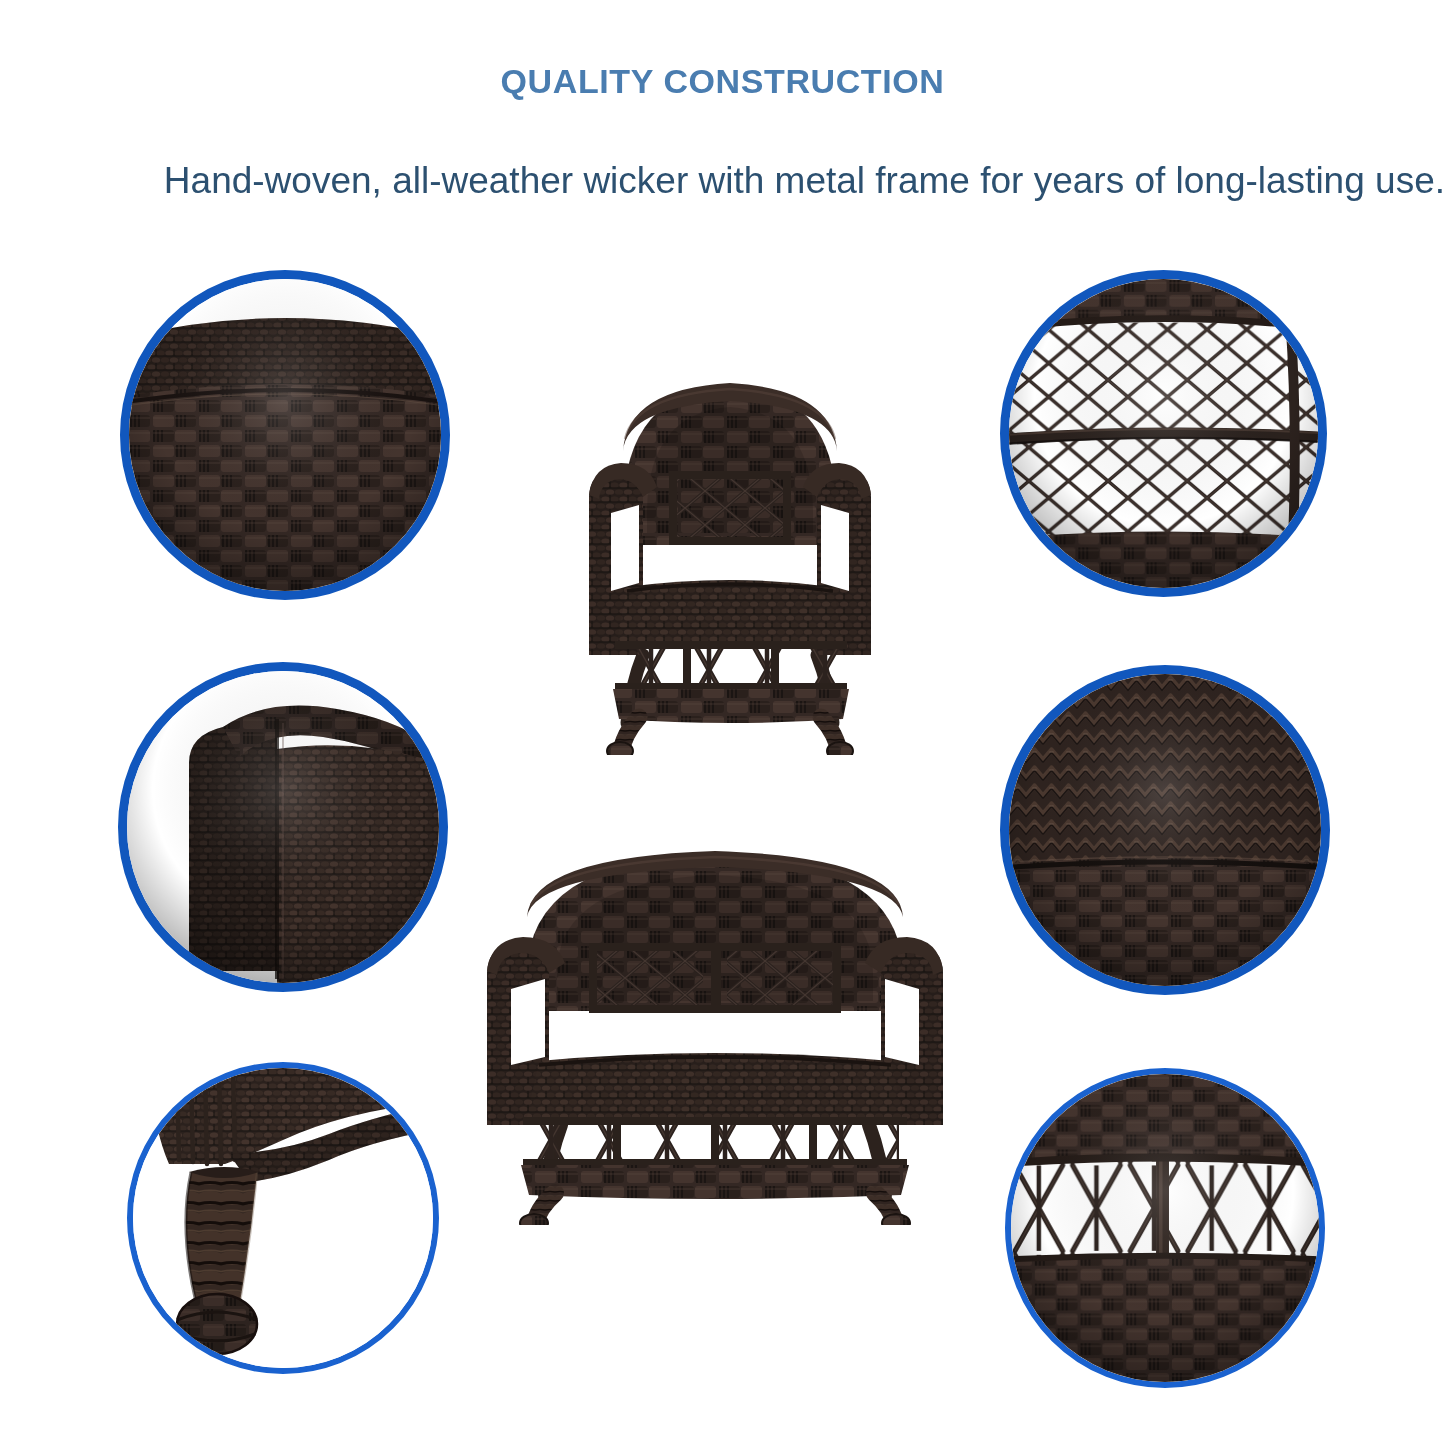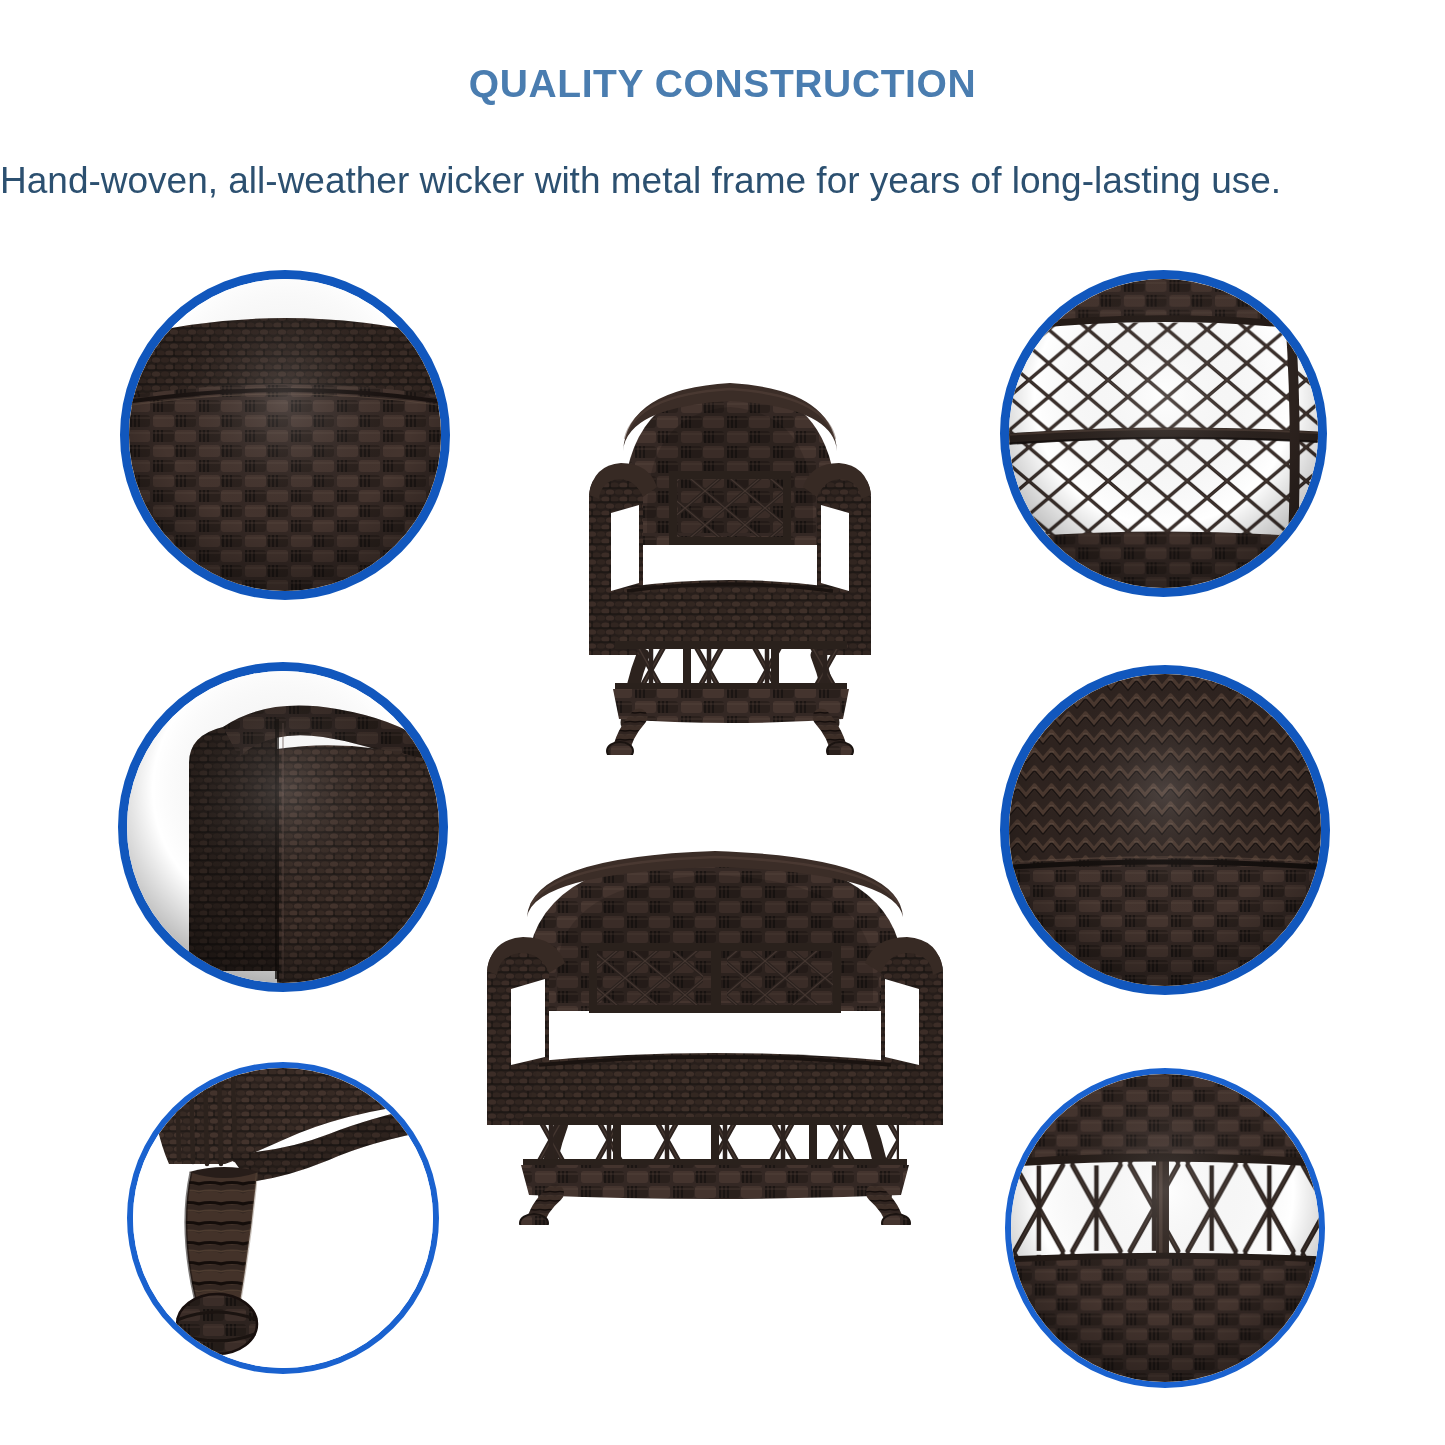--- a/index.html
+++ b/index.html
@@ -20,32 +20,32 @@
     position: absolute;
     top: 0; left: 0;
     width: 1445px;
   }
   #page-title {
     position: absolute;
     top: 62px;
     left: 0;
     width: 1445px;
     text-align: center;
-    font-size: 39px;
+    font-size: 34px;
     font-weight: bold;
     letter-spacing: 0.6px;
     color: #4a7db0;
     font-family: "Liberation Sans", sans-serif;
   }
   #page-subtitle {
     position: absolute;
     top: 160px;
     left: 0;
     width: 1445px;
-    text-align: left;
+    text-align: right;
     font-size: 37px;
     font-weight: 400;
     color: #2c5070;
     font-family: "Liberation Sans", sans-serif;
     white-space: nowrap;
   }
 
   
   .detail-circle {
     position: absolute;

